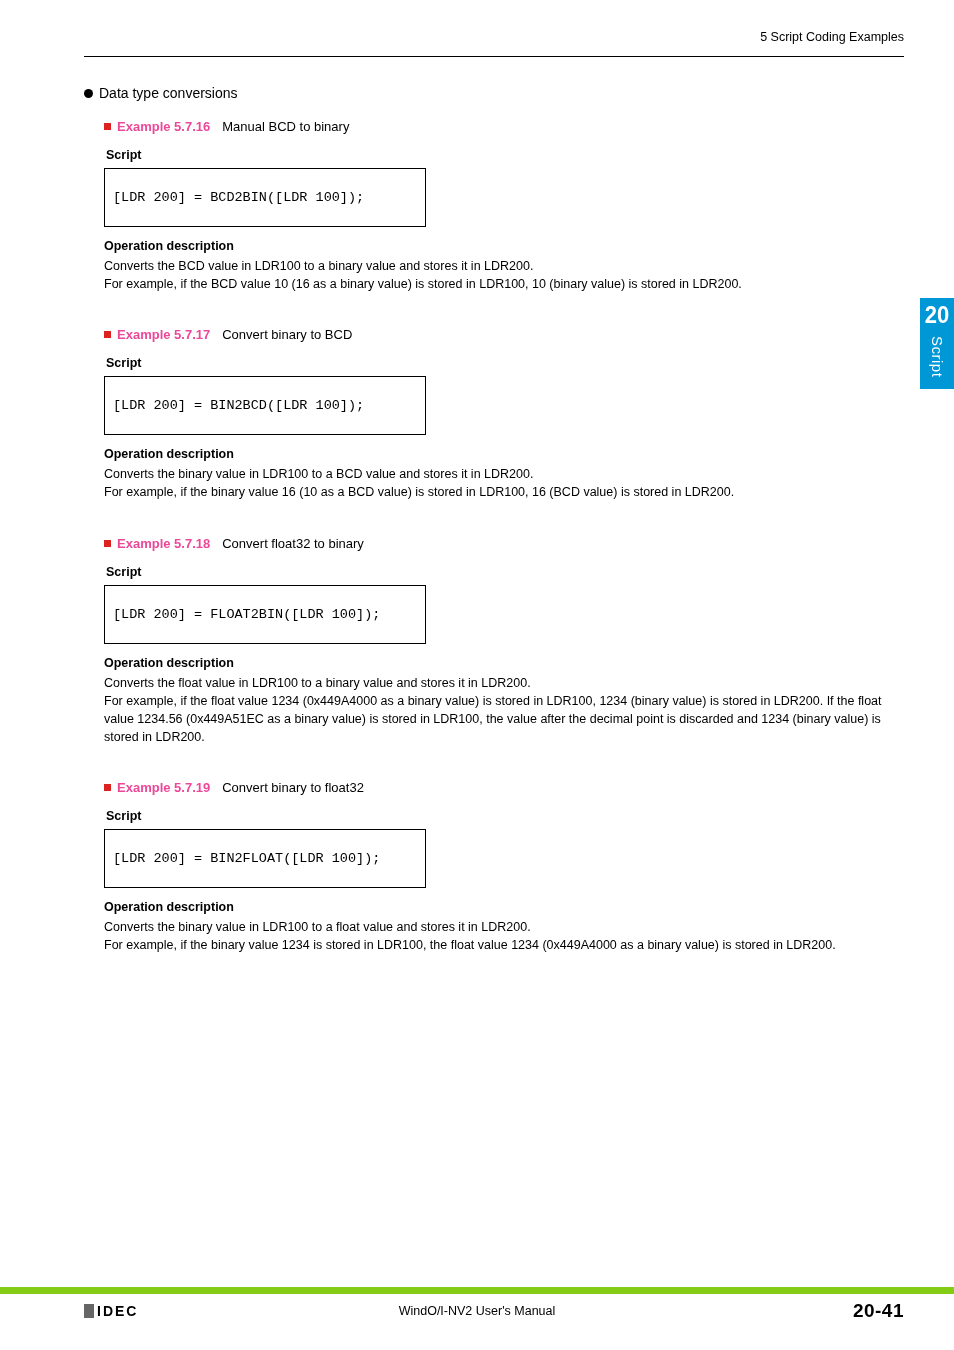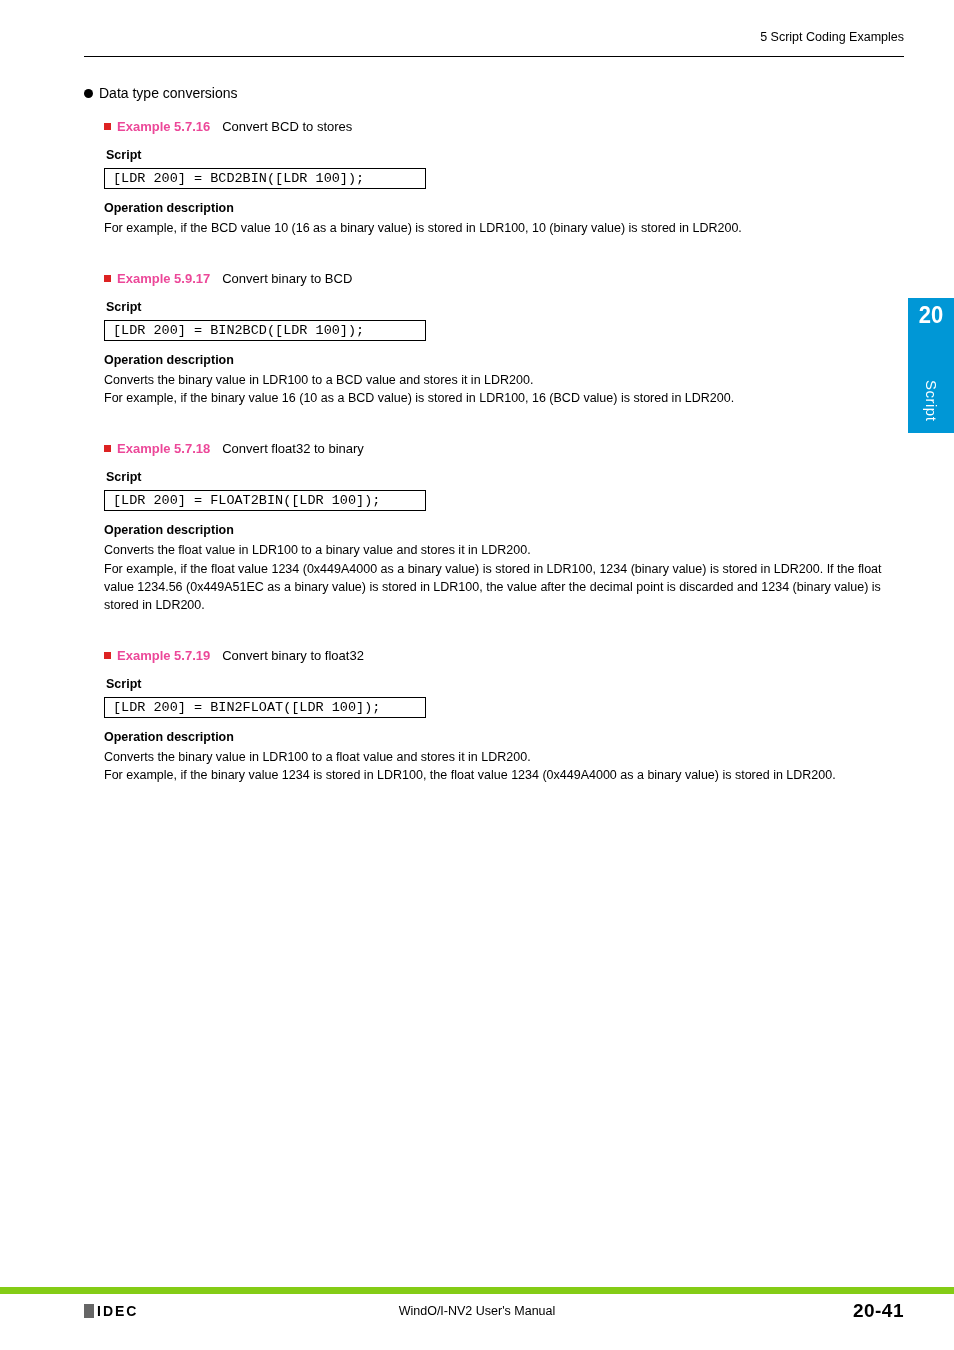--- a/index.html
+++ b/index.html
@@ -57,49 +57,48 @@
     margin-right: 12px;
   }
   .subhead {
     font-weight: bold;
     font-size: 12.5px;
     margin-left: 2px;
     margin-bottom: 6px;
   }
   .codebox {
     border: 1px solid #000;
-    padding: 2px 8px;
+    padding: 21px 8px;
     font-family: "Courier New", monospace;
     font-size: 13.5px;
     width: 322px;
     margin-bottom: 12px;
     margin-left: 0;
     white-space: pre;
   }
   .op-head {
     font-weight: bold;
     font-size: 12.5px;
     margin-bottom: 4px;
   }
   .op-text {
     font-size: 12.5px;
     line-height: 1.45;
   }
   .side-tab {
     position: absolute;
     right: 0;
     top: 298px;
-    width: 46px;
+    width: 34px;
     background: #0097d6;
     color: #fff;
     display: flex;
     flex-direction: column;
     align-items: center;
     padding-bottom: 12px;
-    gap: 44px;
   }
   .side-tab .chnum {
     font-size: 22px;
     font-weight: bold;
     transform: scaleY(1.1);
     padding: 4px 0 6px 0;
     text-align: center;
     width: 100%;
   }
   .side-tab .chlabel {
@@ -157,34 +156,35 @@
 
   <div class="section-dot">
     <span class="dot"></span>
     <span>Data type conversions</span>
   </div>
 
   <div class="example">
     <div class="example-head">
       <span class="bullet-sq"></span>
       <span class="example-num">Example 5.7.16</span>
-      <span>Convert BCD to stores</span>
+      <span>Manual BCD to binary</span>
     </div>
     <div class="subhead">Script</div>
     <div class="codebox">[LDR 200] = BCD2BIN([LDR 100]);</div>
     <div class="op-head">Operation description</div>
     <div class="op-text">
+      <div>Converts the BCD value in LDR100 to a binary value and stores it in LDR200.</div>
       <div>For example, if the BCD value 10 (16 as a binary value) is stored in LDR100, 10 (binary value) is stored in LDR200.</div>
     </div>
   </div>
 
   <div class="example">
     <div class="example-head">
       <span class="bullet-sq"></span>
-      <span class="example-num">Example 5.9.17</span>
+      <span class="example-num">Example 5.7.17</span>
       <span>Convert binary to BCD</span>
     </div>
     <div class="subhead">Script</div>
     <div class="codebox">[LDR 200] = BIN2BCD([LDR 100]);</div>
     <div class="op-head">Operation description</div>
     <div class="op-text">
       <div>Converts the binary value in LDR100 to a BCD value and stores it in LDR200.</div>
       <div>For example, if the binary value 16 (10 as a BCD value) is stored in LDR100, 16 (BCD value) is stored in LDR200.</div>
     </div>
   </div>

